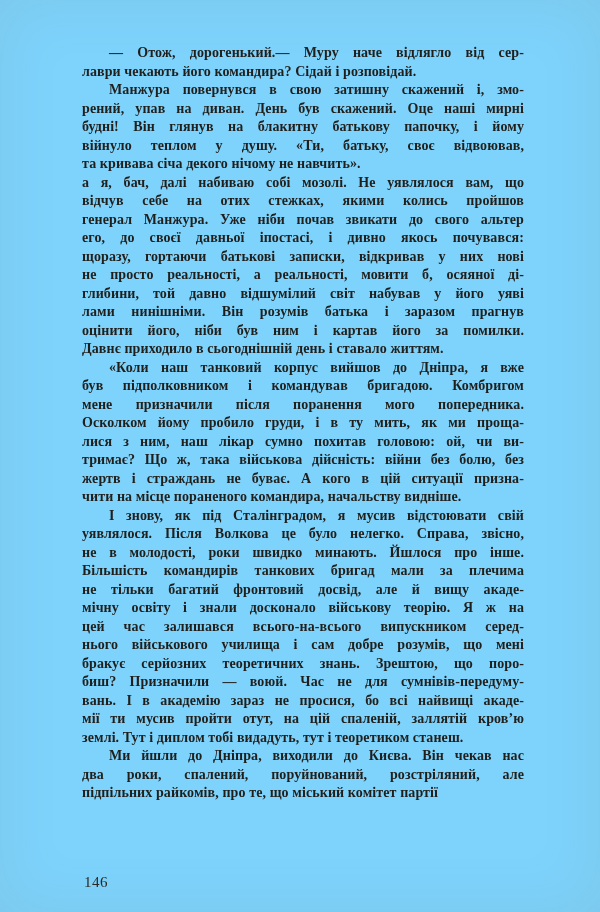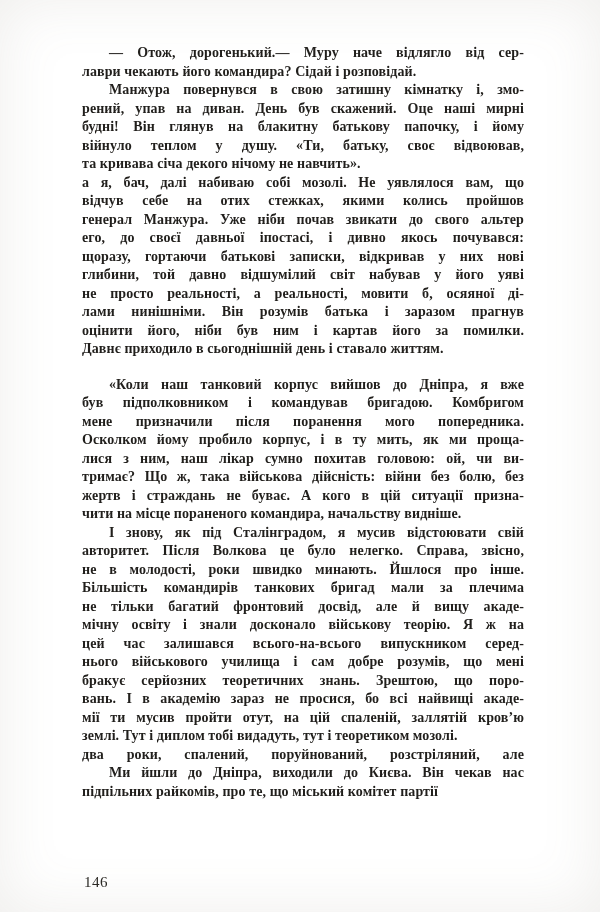--- a/index.html
+++ b/index.html
@@ -4,41 +4,41 @@
 <style>
   html, body {
     margin: 0;
     padding: 0;
     background: #e9e8e4;
   }
   .book-page {
     position: relative;
     width: 600px;
     height: 912px;
-    background: #ffffff;
+    background: #7dd3fc;
     box-shadow: inset 0 0 60px rgba(120,115,100,0.12);
     font-family: "Liberation Serif", "DejaVu Serif", serif;
     color: #211f1c;
     overflow: hidden;
   }
   .text-block {
     position: absolute;
     left: 82px;
     top: 44px;
     width: 442px;
     font-size: 14px;
     font-weight: bold;
     line-height: 18.5px;
     letter-spacing: 0.1px;
   }
   .para {
     margin: 0;
   }
   .para.gap {
-    margin-top: 17px;
+    margin-top: 0;
   }
   .line {
     text-align: justify;
     text-align-last: justify;
   }
   .line.first {
     text-indent: 27px;
   }
   .line.last {
     text-align-last: left;
@@ -56,62 +56,63 @@
 </head>
 <body>
 
 <div class="book-page">
   <div class="text-block">
       <div class="para">
         <div class="line first">— Отож, дорогенький.— Муру наче відлягло від сер-</div>
         <div class="line last">лаври чекають його командира? Сідай і розповідай.</div>
       </div>
       <div class="para">
-        <div class="line first">Манжура повернувся в свою затишну кімнатку і, змо-</div>
+        <div class="line first">Манжура повернувся в свою затишну скажений і, змо-</div>
         <div class="line">рений, упав на диван. День був скажений. Оце наші мирні</div>
         <div class="line">будні! Він глянув на блакитну батькову папочку, і йому</div>
         <div class="line">війнуло теплом у душу. «Ти, батьку, своє відвоював,</div>
         <div class="line last">та кривава січа декого нічому не навчить».</div>
         <div class="line">а я, бач, далі набиваю собі мозолі. Не уявлялося вам, що</div>
       </div>
       <div class="para">
         <div class="line">відчув себе на отих стежках, якими колись пройшов</div>
         <div class="line">генерал Манжура. Уже ніби почав звикати до свого альтер</div>
         <div class="line">его, до своєї давньої іпостасі, і дивно якось почувався:</div>
         <div class="line">щоразу, гортаючи батькові записки, відкривав у них нові</div>
+        <div class="line">не просто реальності, а реальності, мовити б, осяяної ді-</div>
         <div class="line">глибини, той давно відшумілий світ набував у його уяві</div>
-        <div class="line">не просто реальності, а реальності, мовити б, осяяної ді-</div>
         <div class="line">лами нинішніми. Він розумів батька і заразом прагнув</div>
         <div class="line">оцінити його, ніби був ним і картав його за помилки.</div>
         <div class="line last">Давнє приходило в сьогоднішній день і ставало життям.</div>
       </div>
       <div class="para gap">
         <div class="line first">«Коли наш танковий корпус вийшов до Дніпра, я вже</div>
         <div class="line">був підполковником і командував бригадою. Комбригом</div>
         <div class="line">мене призначили після поранення мого попередника.</div>
-        <div class="line">Осколком йому пробило корпус, і в ту мить, як ми проща-</div>
+        <div class="line">Осколком йому пробило груди, і в ту мить, як ми проща-</div>
         <div class="line">лися з ним, наш лікар сумно похитав головою: ой, чи ви-</div>
         <div class="line">тримає? Що ж, така військова дійсність: війни без болю, без</div>
         <div class="line">жертв і страждань не буває. А кого в цій ситуації призна-</div>
         <div class="line last">чити на місце пораненого командира, начальству видніше.</div>
       </div>
       <div class="para">
         <div class="line first">І знову, як під Сталінградом, я мусив відстоювати свій</div>
-        <div class="line">авторитет. Після Волкова це було нелегко. Справа, звісно,</div>
+        <div class="line">уявлялося. Після Волкова це було нелегко. Справа, звісно,</div>
         <div class="line">не в молодості, роки швидко минають. Йшлося про інше.</div>
         <div class="line">Більшість командирів танкових бригад мали за плечима</div>
         <div class="line">не тільки багатий фронтовий досвід, але й вищу акаде-</div>
         <div class="line">мічну освіту і знали досконало військову теорію. Я ж на</div>
         <div class="line">цей час залишався всього-на-всього випускником серед-</div>
         <div class="line">нього військового училища і сам добре розумів, що мені</div>
         <div class="line">бракує серйозних теоретичних знань. Зрештою, що поро-</div>
+        <div class="line">биш? Призначили — воюй. Час не для сумнівів-передуму-</div>
         <div class="line">вань. І в академію зараз не просися, бо всі найвищі акаде-</div>
         <div class="line">мії ти мусив пройти отут, на цій спаленій, заллятій кров’ю</div>
-        <div class="line last">землі. Тут і диплом тобі видадуть, тут і теоретиком мозолі.</div>
+        <div class="line last">землі. Тут і диплом тобі видадуть, тут і теоретиком станеш.</div>
       </div>
       <div class="para">
+        <div class="line first">Ми йшли до Дніпра, виходили до Києва. Він чекав нас</div>
         <div class="line">два роки, спалений, поруйнований, розстріляний, але</div>
-        <div class="line first">Ми йшли до Дніпра, виходили до Києва. Він чекав нас</div>
         <div class="line last">підпільних райкомів, про те, що міський комітет партії</div>
       </div>
     </div>
   <div class="page-number">146</div>
 </div>
 
 </body></html>

